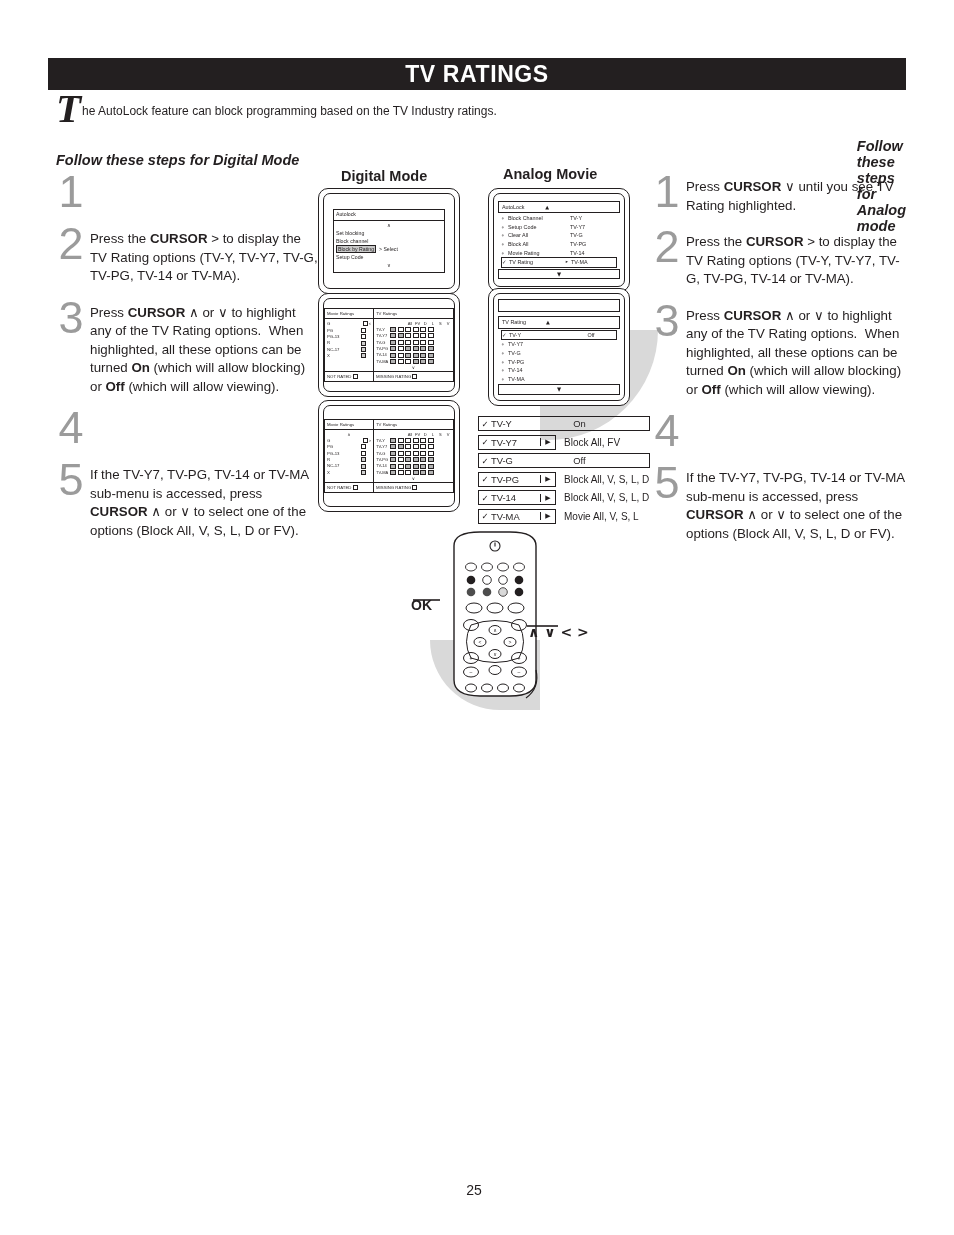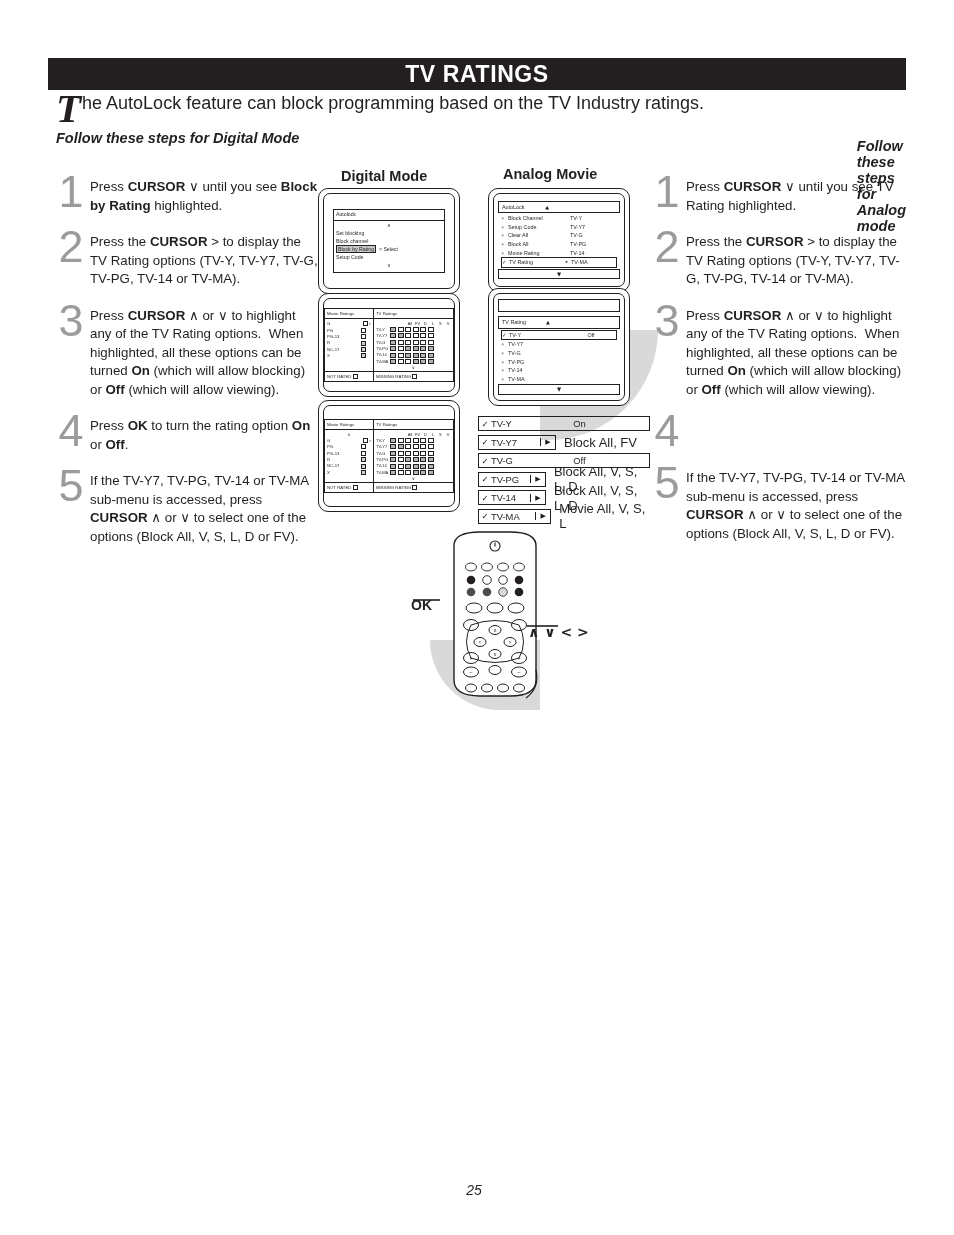--- a/index.html
+++ b/index.html
@@ -20,27 +20,27 @@
   .title-bar .title-text{
     color:#ffffff; font-size:23px; font-weight:bold; letter-spacing:.6px;
   }
 
   
   .intro{ position:absolute; left:56px; top:92px; width:850px; }
   .intro .dropcap{
     float:left; font-family:"Liberation Serif", serif; font-style:italic;
     font-weight:bold; font-size:41px; line-height:33px; margin:0 1px 0 0;
   }
-  .intro p{ margin:0; font-size:18px; line-height:22px; }
+  .intro p{ margin:8px; font-size:12px; line-height:22px; }
   .intro p.l2{ margin-top:2px; }
 
   .follow{
     position:absolute; font-style:italic; font-weight:bold; font-size:14.5px;
   }
-  .follow.left{ left:56px; top:130px; }
+  .follow.left{ left:56px; top:152px; }
   .follow.right{ left:906px; top:138px; transform:translateX(-100%); }
 
   
   .steps{ position:absolute; }
   .steps.left{ left:52px; top:172px; width:268px; }
   .steps.right{ left:648px; top:172px; width:258px; }
   .step{ display:flex; align-items:flex-start; margin-bottom:12px; }
   .step .num{
     width:38px; flex:0 0 38px; text-align:center;
     color:#9b9b9b; font-size:45px; line-height:40px; font-weight:400;
@@ -139,66 +139,63 @@
   
   .optlist{ position:absolute; left:478px; top:416px; width:172px; }
   .optrow{ display:flex; align-items:center; margin-bottom:3.5px; height:15px; }
   .optrow .pill{
     border:1px solid #231f20; height:15px; box-sizing:border-box;
     display:flex; align-items:center; font-size:9.4px; width:78px;
   }
   .optrow .pill .ck{ width:12px; text-align:center; font-family:"DejaVu Sans", sans-serif; font-size:8.5px; }
   .optrow .pill .nm{ flex:1; }
   .optrow .pill .ar{ width:14px; text-align:center; font-size:7px; border-left:1px solid #231f20; font-family:"DejaVu Sans", sans-serif; }
-  .optrow .val{ font-size:13px; padding-left:8px; }
+  .optrow .val{ font-size:10px; padding-left:8px; }
   .optrow.full .pill{ width:172px; }
 
   
   .remote{ position:absolute; left:440px; top:530px; width:110px; height:170px; }
   .ok-lbl{ position:absolute; left:411px; top:597px; font-size:14px; font-weight:bold; }
   .nav-lbl{ position:absolute; left:528px; top:624px; font-size:14px; font-weight:bold; font-family:"DejaVu Sans", sans-serif; }
 
   
   .pageno{
     position:absolute; left:0; top:1182px; width:948px; text-align:center;
     font-size:14px;
-    font-style:italic;
   }
 </style>
 </head>
 <body>
 
 <div class="title-bar">
   <span class="title-text">TV RATINGS</span>
 </div>
 
 <div class="intro">
   <span class="dropcap">T</span>
   <p class="l1">he AutoLock feature can block programming based on the TV Industry ratings.</p>
 </div>
 
 <div class="follow left">Follow these steps for Digital Mode</div>
 <div class="follow right">Follow these steps for Analog mode</div>
 
 <div class="steps left" id="digital-steps">
     <div class="step">
       <div class="num">1</div>
-      <div class="body">Press <b>CURSOR</b> <span class="arrowch">∨</span> until you see <b>Block by Rating</b> highlighted.</div>
     </div>
     <div class="step">
       <div class="num">2</div>
       <div class="body">Press the <b>CURSOR</b> &gt; to display the TV Rating options (TV-Y, TV-Y7, TV-G, TV-PG, TV-14 or TV-MA).</div>
     </div>
     <div class="step">
       <div class="num">3</div>
       <div class="body">Press <b>CURSOR</b> <span class="arrowch">∧</span> or <span class="arrowch">∨</span> to highlight any of the TV Rating options.&nbsp; When highlighted, all these options can be turned <b>On</b> (which will allow blocking) or <b>Off</b> (which will allow viewing).</div>
     </div>
     <div class="step">
       <div class="num">4</div>
-      <div class="body">Press <b>OK</b> to turn the rating option <b>On</b> or <b>Off</b>.</div>
     </div>
     <div class="step">
       <div class="num">5</div>
       <div class="body">If the TV-Y7, TV-PG, TV-14 or TV-MA sub-menu is accessed, press <b>CURSOR</b> <span class="arrowch">∧</span> or <span class="arrowch">∨</span> to select one of the options (Block All, V, S, L, D or FV).</div>
     </div>
   </div>
 
 <div class="steps right" id="analog-steps">
     <div class="step">
       <div class="num">1</div>

